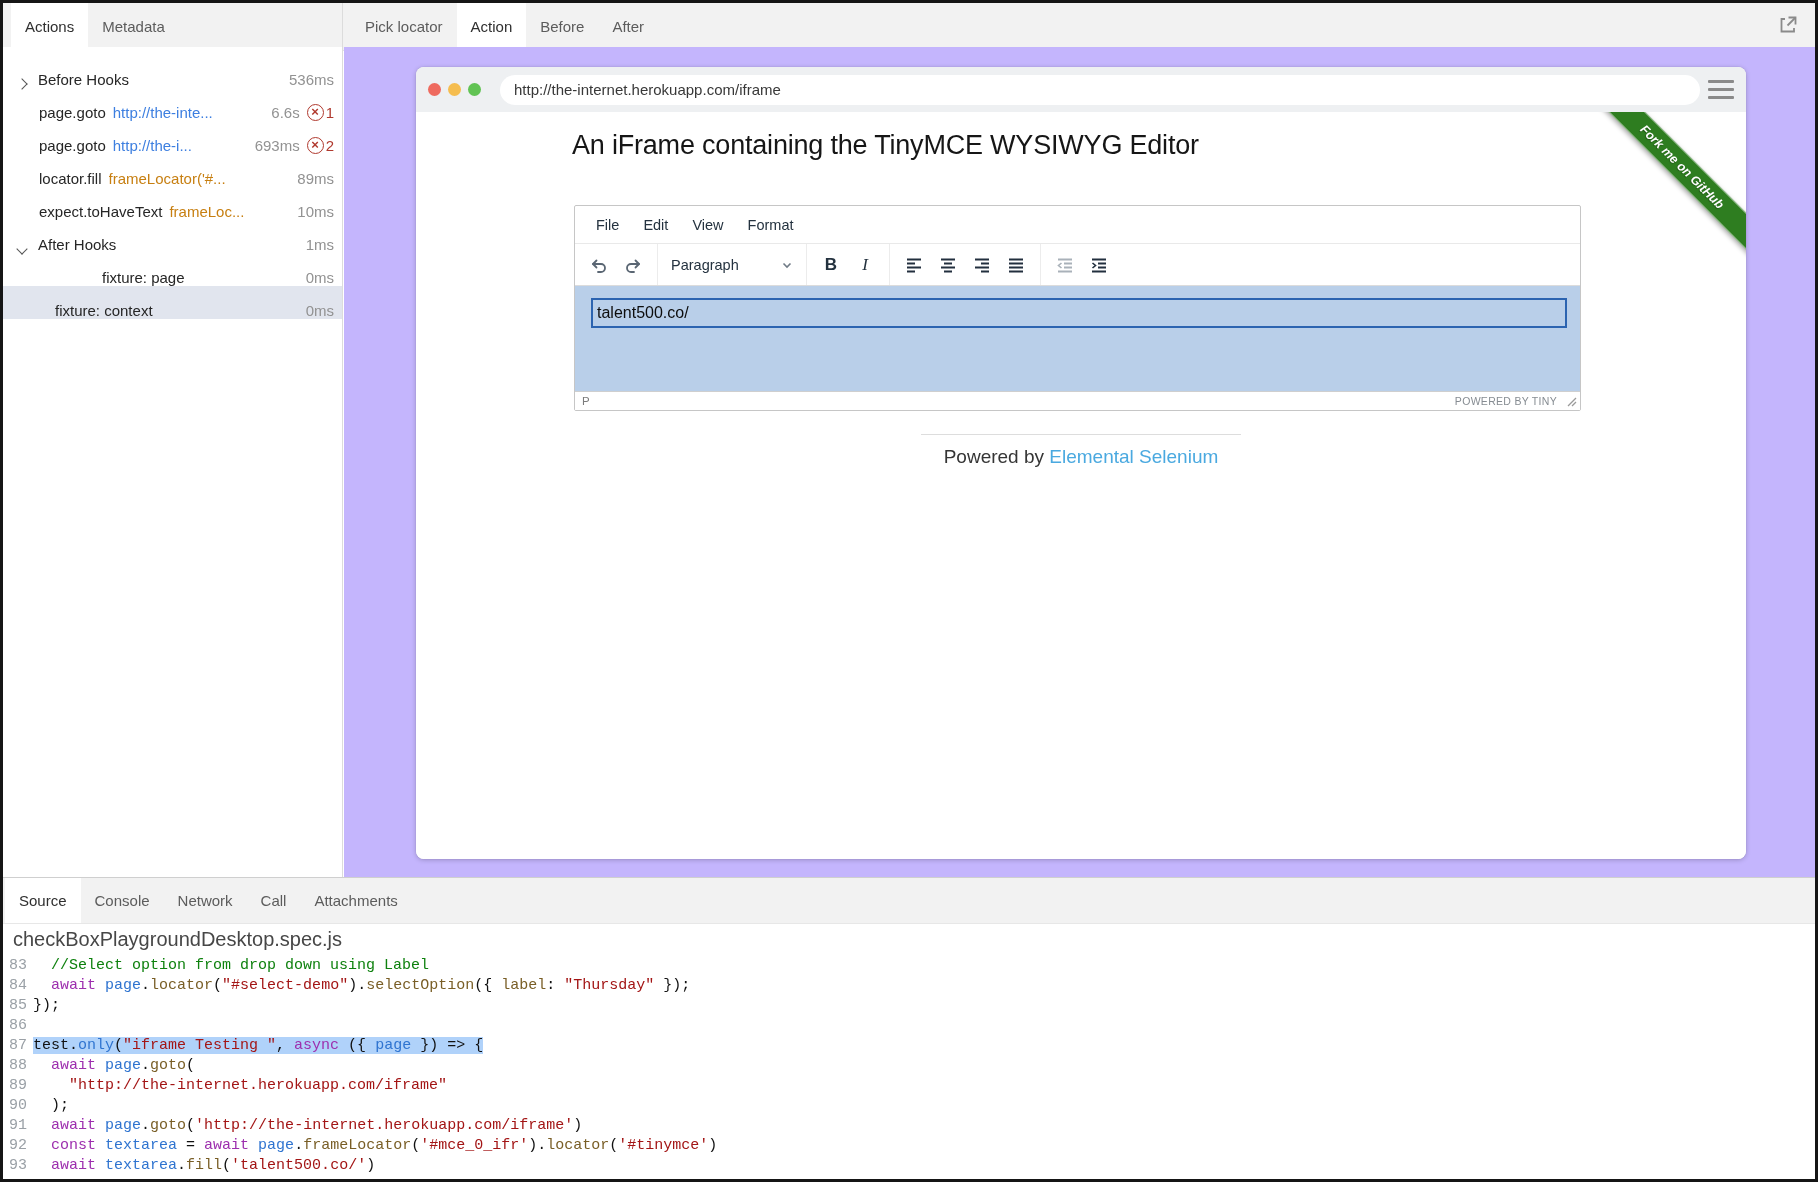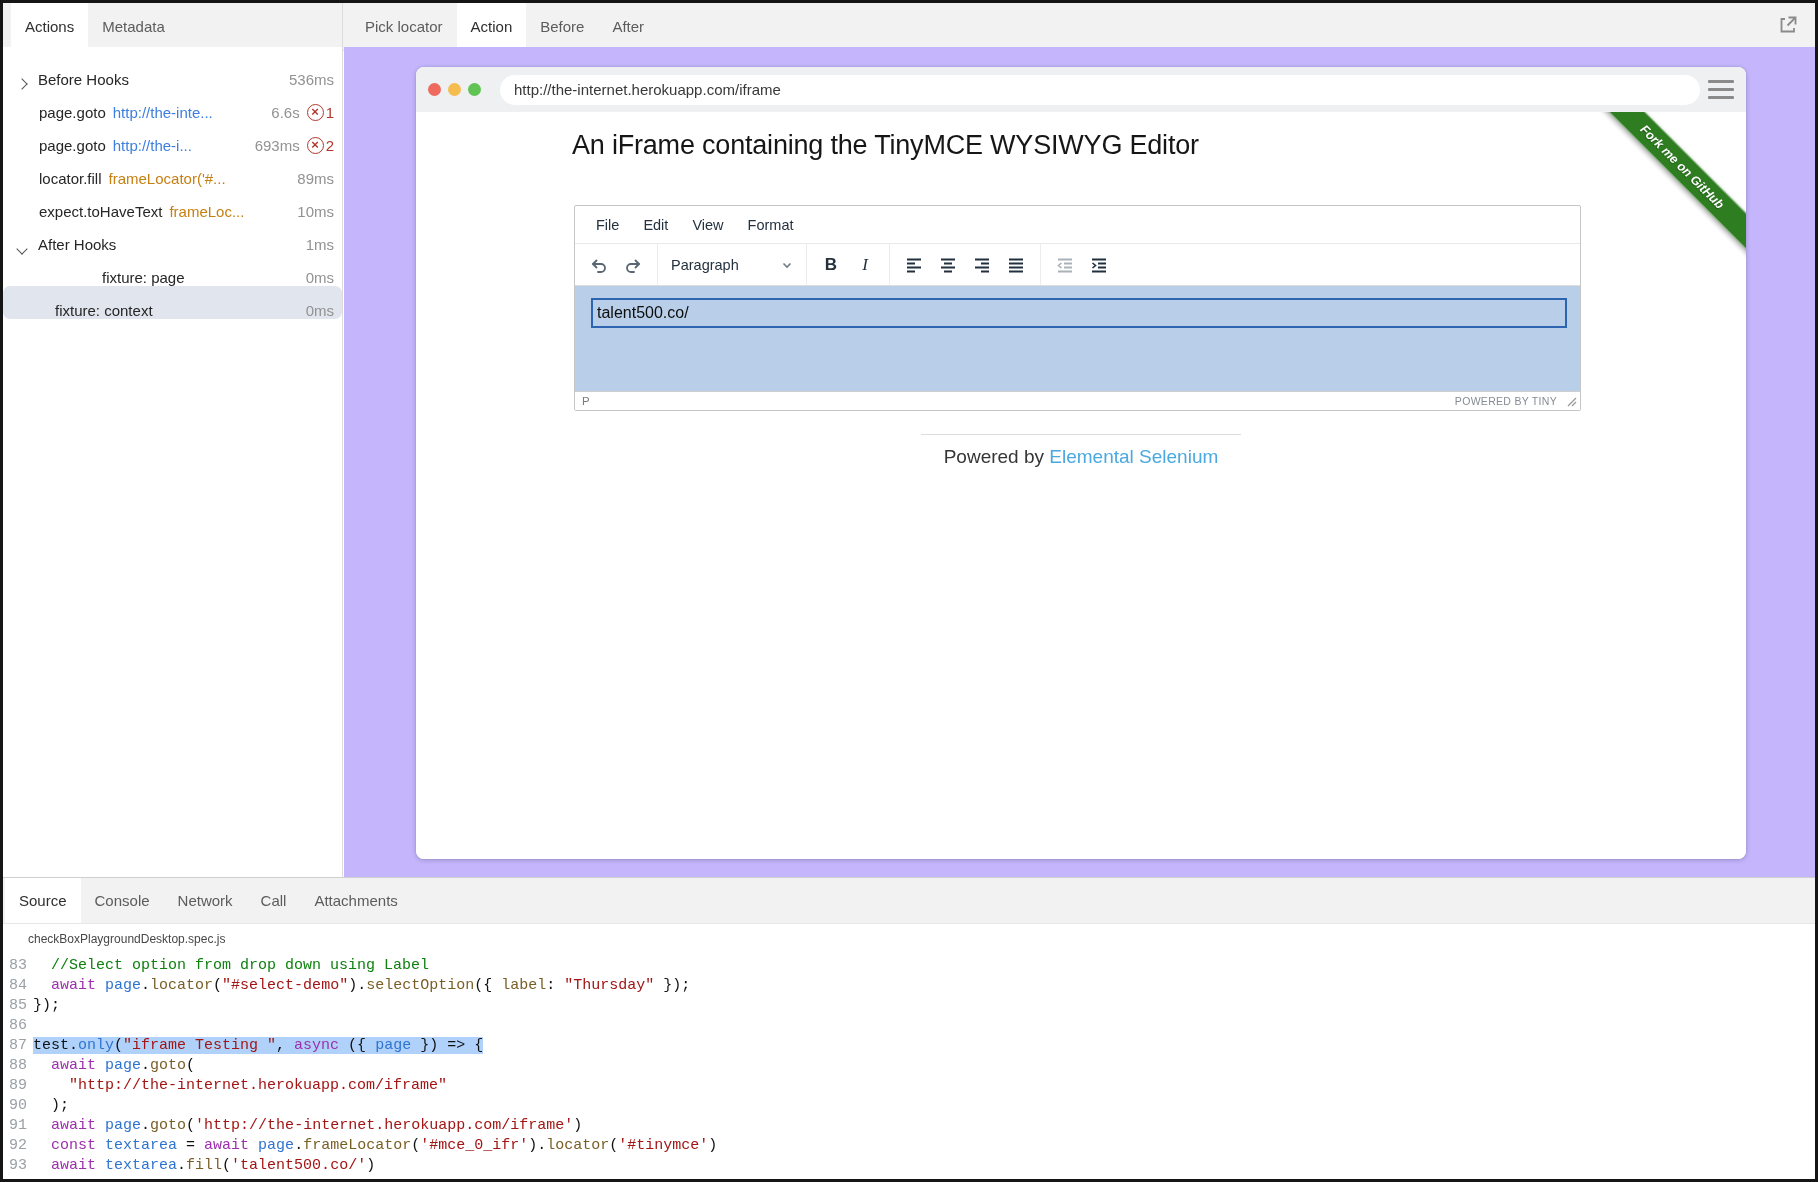--- a/index.html
+++ b/index.html
@@ -10,21 +10,21 @@
   .topbar { position:absolute; left:0; right:0; top:0; height:48px; background:#f2f2f2; border-bottom:1px solid #e3e3e3; display:flex; }
   .topbar-left { width:340px; flex:0 0 340px; border-right:1px solid #dcdcdc; display:flex; align-items:stretch; padding-left:8px; }
   .topbar-main { flex:1; display:flex; align-items:stretch; padding-left:8px; position:relative; }
   .tab { display:flex; align-items:center; padding:0 14px; font-size:15px; color:#5c5c5c; cursor:default; white-space:nowrap; }
   .tab.active { background:#fff; color:#2f2f2f; }
   .external-icon { position:absolute; right:16px; top:11px; width:22px; height:22px; }
 
   
   .sidebar { position:absolute; left:0; top:44px; width:340px; bottom:302px; border-right:1px solid #dcdcdc; background:#fff; padding-top:8px; overflow:hidden; }
   .action-row { height:33px; display:flex; align-items:flex-end; padding-right:8px; font-size:15px; color:#262626; }
-  .action-row.selected { background:#e1e5ee;border-radius:7px; }
+  .action-row.selected { background:#e1e5ee; }
   .a-title { white-space:nowrap; }
   .a-param { margin-left:7px; white-space:nowrap; overflow:hidden; }
   .a-param.link { color:#3d7fe0; }
   .a-param.locator { color:#c77f11; }
   .spacer { flex:1; }
   .a-dur { margin-left:8px; color:#929292; white-space:nowrap; }
   .chev { width:8px; height:8px; border-right:1.7px solid #555; border-bottom:1.7px solid #555; display:inline-block; margin:0 12px 0 3px; flex:0 0 auto; }
   .chev.right { transform:rotate(-45deg); }
   .chev.down  { transform:rotate(45deg); margin-top:-3px; }
   .errbadge { margin-left:7px; width:17px; height:17px; flex:0 0 17px; border:1.8px solid #b0392e; border-radius:50%; color:#b0392e; font-size:13px; font-weight:bold; line-height:13px; text-align:center; }
@@ -59,21 +59,21 @@
   .hr-sep { position:absolute; top:322px; left:50%; transform:translateX(-50%); width:320px; border-top:1px solid #ddd; }
   .powered-by { position:absolute; top:334px; width:100%; text-align:center; font-size:19px; color:#353535; }
   .powered-by .plink { color:#4aa9e0; }
 
   .ribbon-wrap { position:absolute; top:0; right:0; width:156px; height:156px; overflow:hidden; }
   .ribbon { position:absolute; top:42px; right:-64px; width:256px; transform:rotate(45deg); background:#2e7d20; color:#fff; text-align:center; font-size:12.5px; font-weight:bold; font-style:italic; padding:5px 0; border-top:1px solid rgba(255,255,255,.5); border-bottom:1px solid rgba(255,255,255,.5); box-shadow:0 2px 5px rgba(0,0,0,.35); text-shadow:0 1px 1px rgba(0,0,0,.35); }
 
   
   .bottompanel { position:absolute; left:0; right:0; bottom:0; height:302px; border-top:1px solid #cfcfcf; background:#fff; }
   .bottom-tabs { height:46px; background:#f2f2f2; display:flex; align-items:stretch; padding-left:2px; border-bottom:1px solid #e7e7e7; }
-  .filename { height:30px; line-height:30px; padding-left:25px; font-size:12px; color:#474747; background:#fff; }
+  .filename { height:30px; line-height:30px; padding-left:10px; font-size:20px; color:#474747; background:#fff; }
   .code { font-family:"Liberation Mono","DejaVu Sans Mono",monospace; font-size:15px; line-height:20px; padding-top:2px; overflow:hidden; height:223px; }
   .code-line { white-space:pre; height:20px; }
   .gutter { display:inline-block; width:30px; text-align:left; color:#9aa0a6; padding-left:6px; }
   .line-content { display:inline; }
   .line-content.hl { background:#b0d2fa; }
   .tok-pl { color:#111; }
   .tok-cm { color:#0e810e; }
   .tok-kw { color:#9d2fae; }
   .tok-vr { color:#2f74d0; }
   .tok-fn { color:#795e26; }

